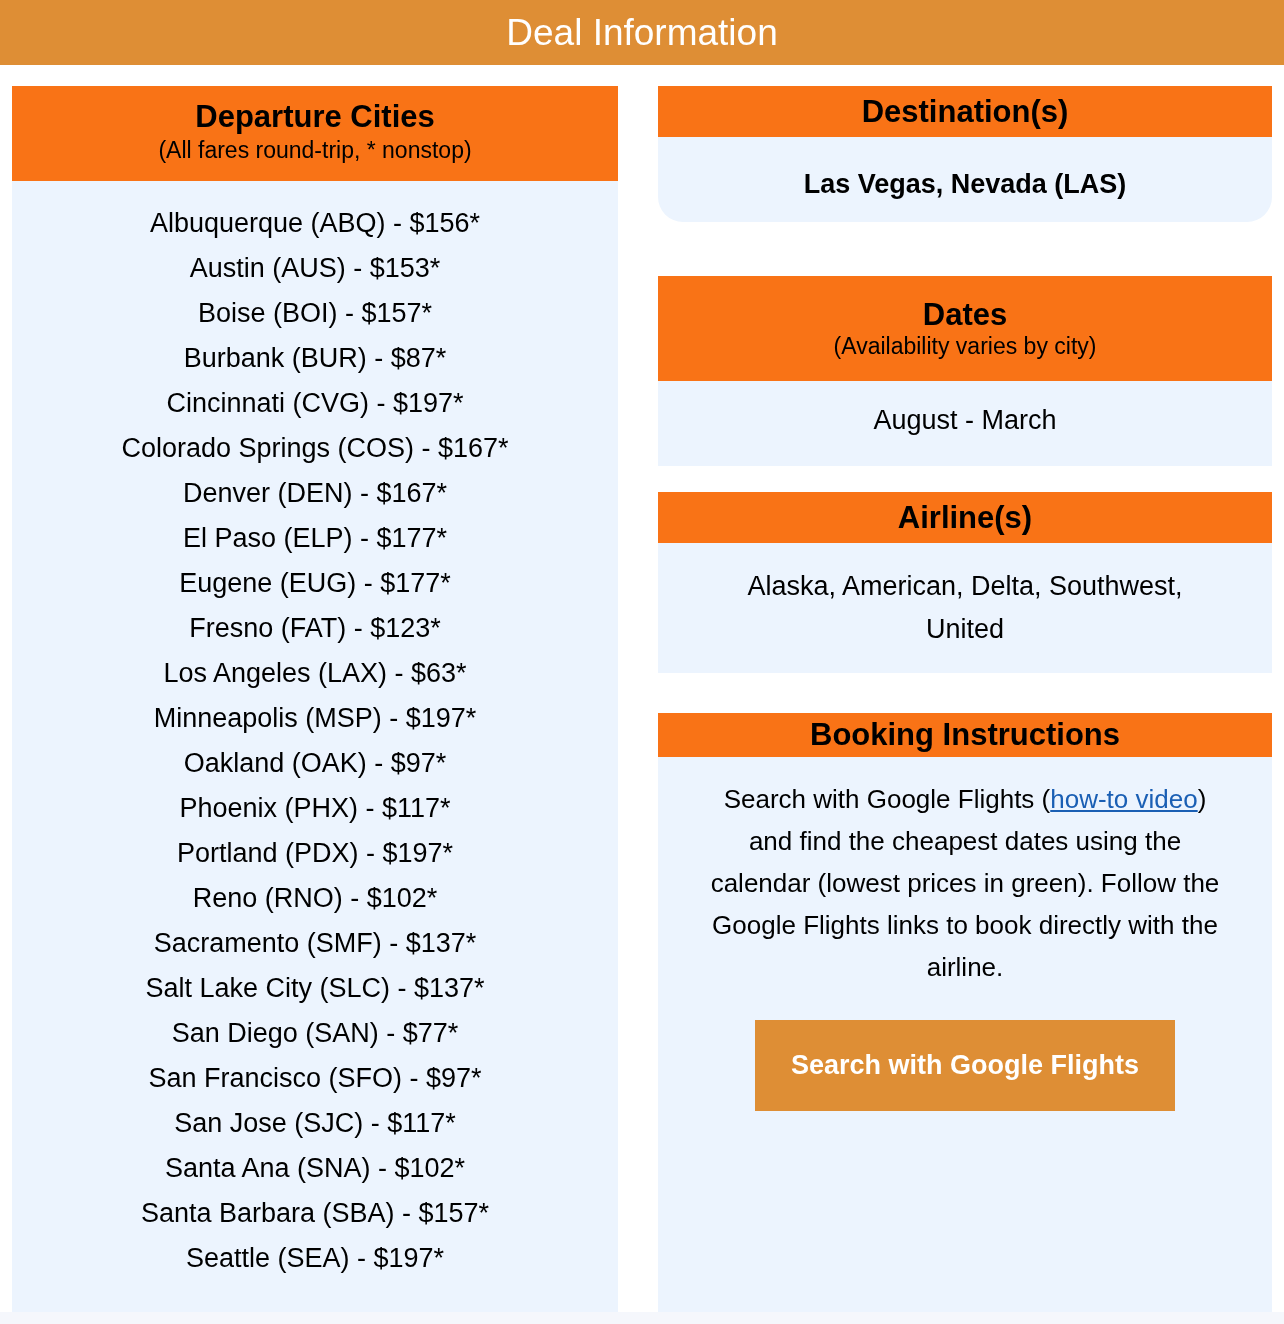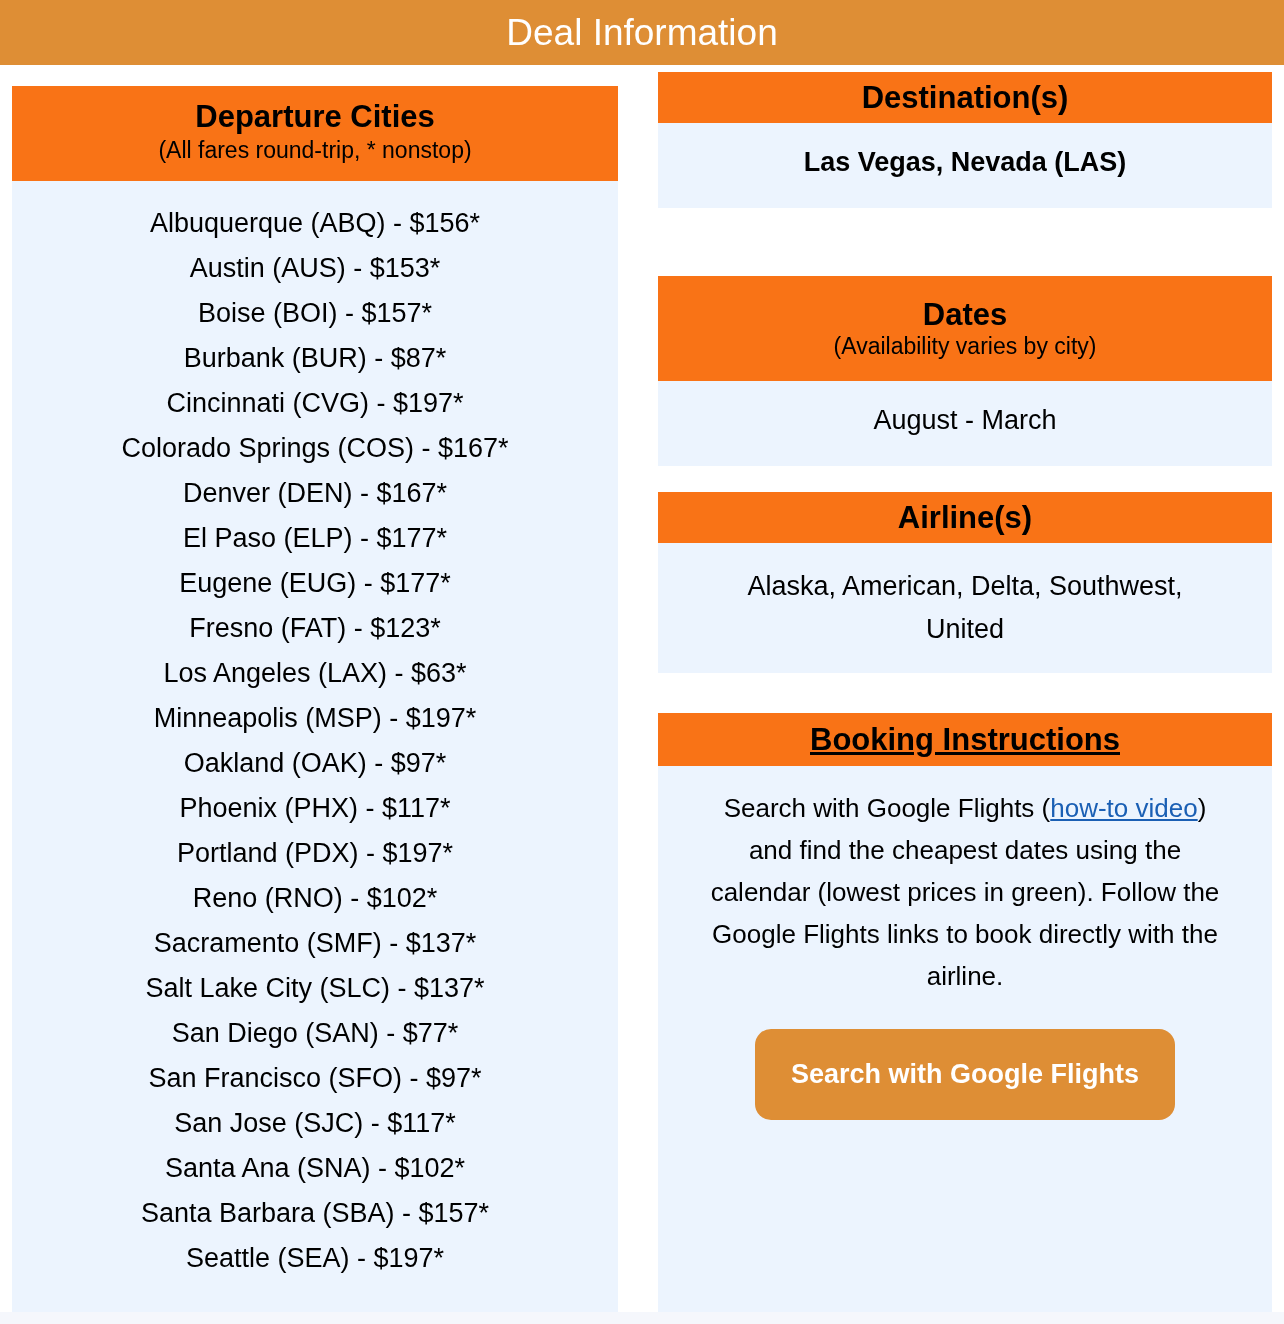--- a/index.html
+++ b/index.html
@@ -29,42 +29,42 @@
     .left-head .sec-sub { margin-top: 2px; }
     .city-list {
       list-style: none; text-align: center; padding-top: 116px;
     }
     .city-list { padding-top: 0; margin-top: 20px; }
     .city-list li { font-size: 27px; line-height: 45px; height: 45px; }
     .card { position: absolute; left: 658px; width: 614px; background: #ecf4fe; }
     .card .sec-head { display: flex; flex-direction: column; justify-content: center; }
     .card-body { text-align: center; font-size: 27px; }
 
-    #dest { top: 72px; height: 136px; }
+    #dest { top: 86px; height: 136px; border-radius: 25px; }
     #dest .sec-head { height: 51px; }
-    #dest .card-body { font-weight: bold; padding-top: 24px; }
+    #dest .card-body { font-weight: bold; padding-top: 24px; margin-top: 8px; }
 
     #dates { top: 276px; height: 190px; }
     #dates .sec-head { height: 105px; }
     #dates .sec-sub { }
     #dates .card-body { padding-top: 24px; }
 
     #airlines { top: 492px; height: 181px; }
     #airlines .sec-head { height: 51px; align-items: center; }
     #airlines .card-body { padding: 22px 50px 0; line-height: 43px; }
 
     #booking { top: 713px; height: 599px; }
-    #booking .sec-head { height: 53px; text-decoration: underline; }
+    #booking .sec-head { height: 44px; }
     #booking .instructions {
       font-size: 26px; line-height: 42px; padding: 21px 48px 0; text-align: center;
     }
     #booking a { color: #1a5fb4; text-decoration: underline; }
     .gf-button {
       display: block; margin: 32px auto 0; width: 420px; height: 91px;
-      background: #de8e35; color: #fff; border: none; border-radius: 16px;
+      background: #de8e35; color: #fff; border: none; border-radius: 0;
       font-family: "Liberation Sans", sans-serif;
       font-weight: bold; font-size: 27px; cursor: pointer;
     }
     .sw-note {
       font-size: 26px; line-height: 42px; text-align: center; padding: 46px 50px 0;
     }
     .footer-strip {
       position: absolute; left: 0; top: 1312px; width: 1284px; height: 12px;
       background: #f5f7fc;
     }

